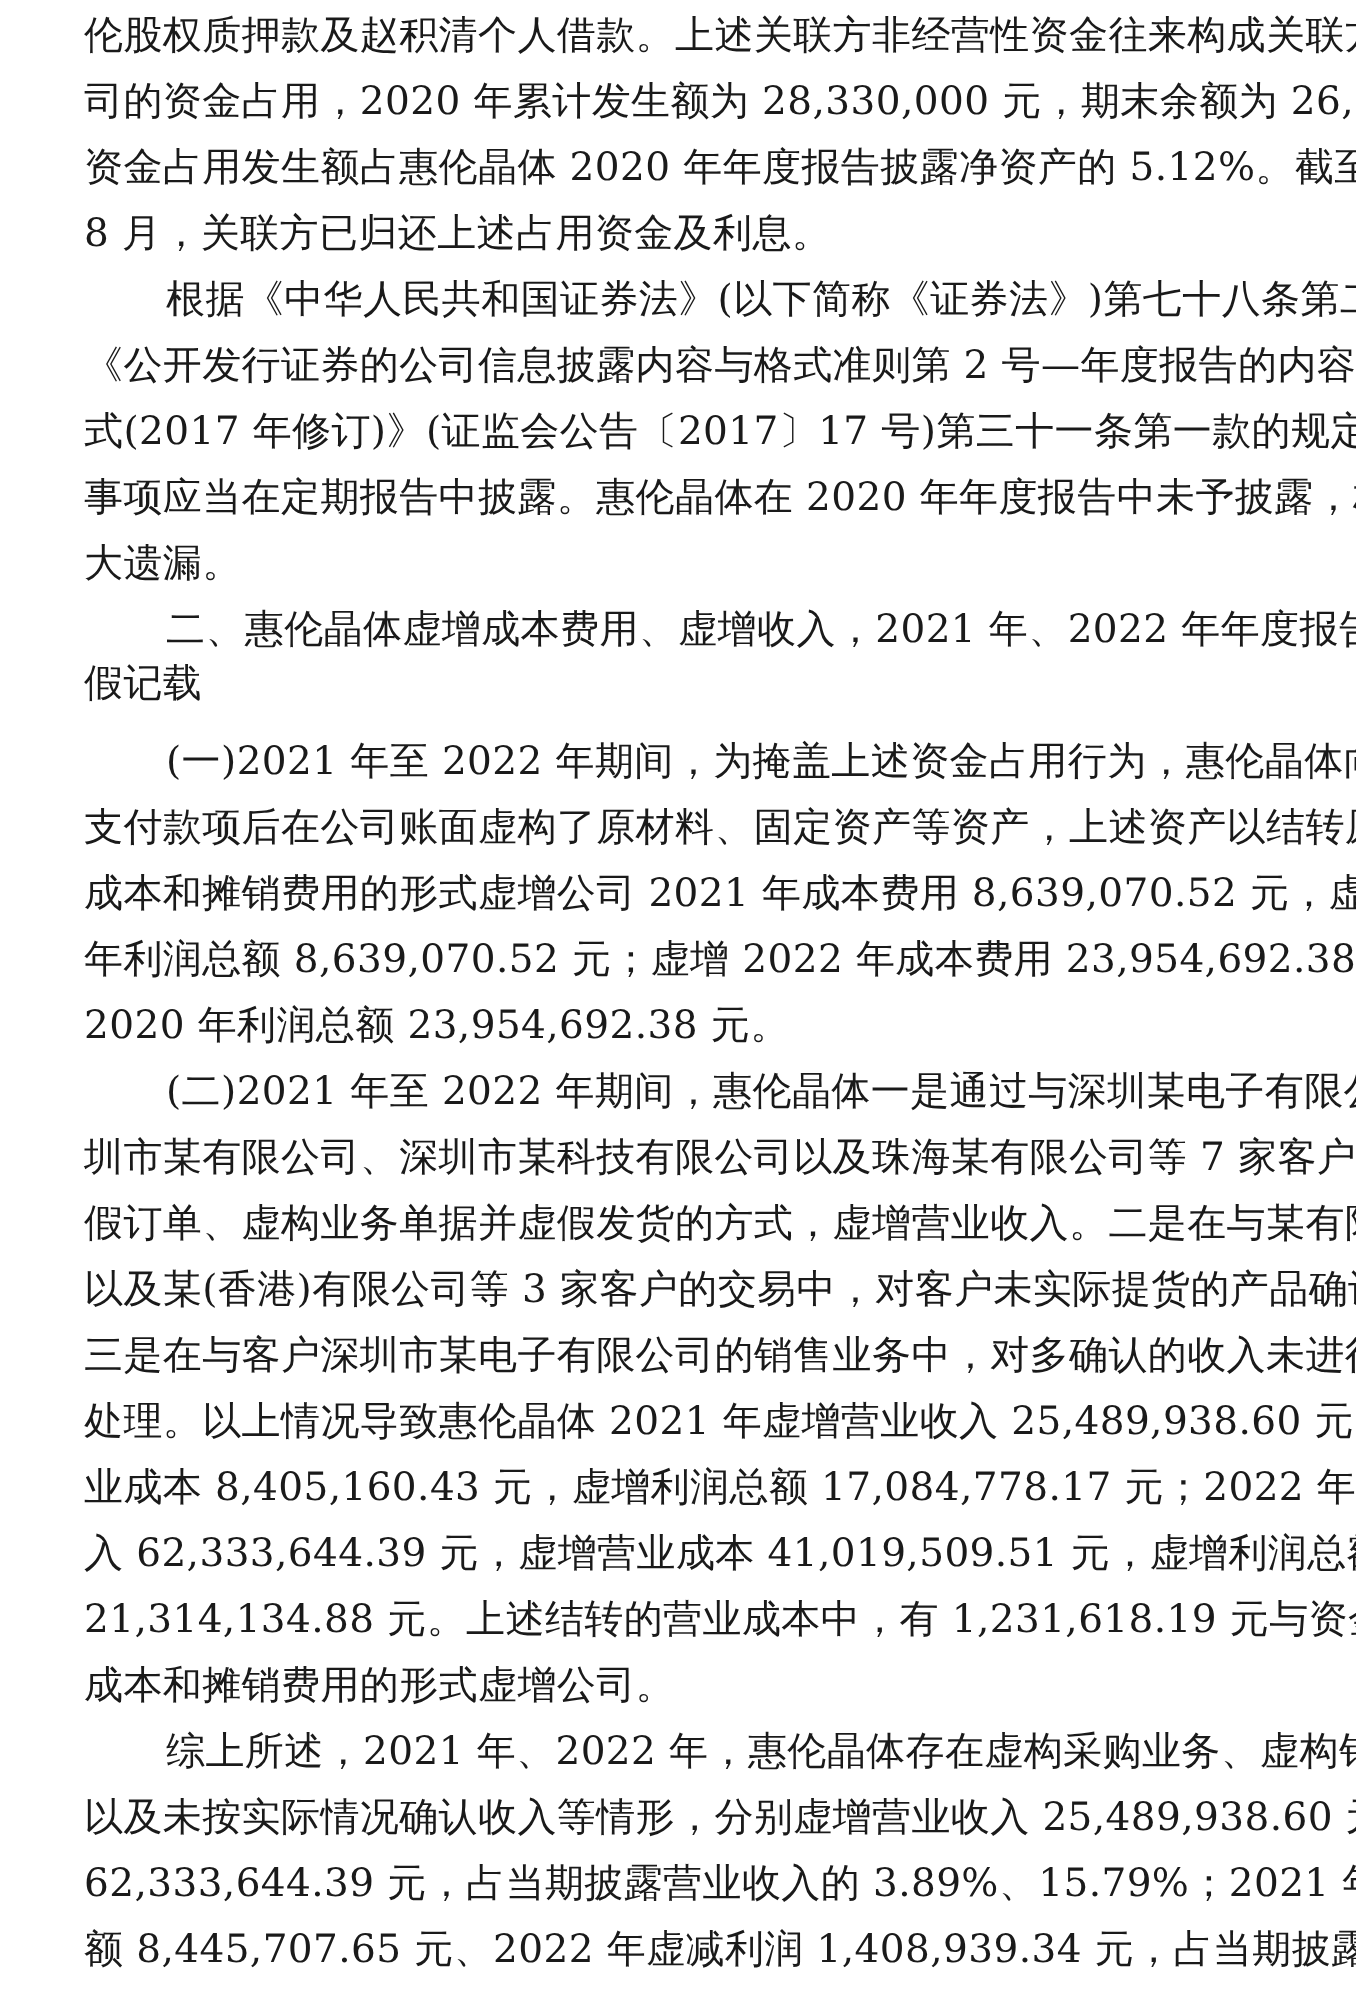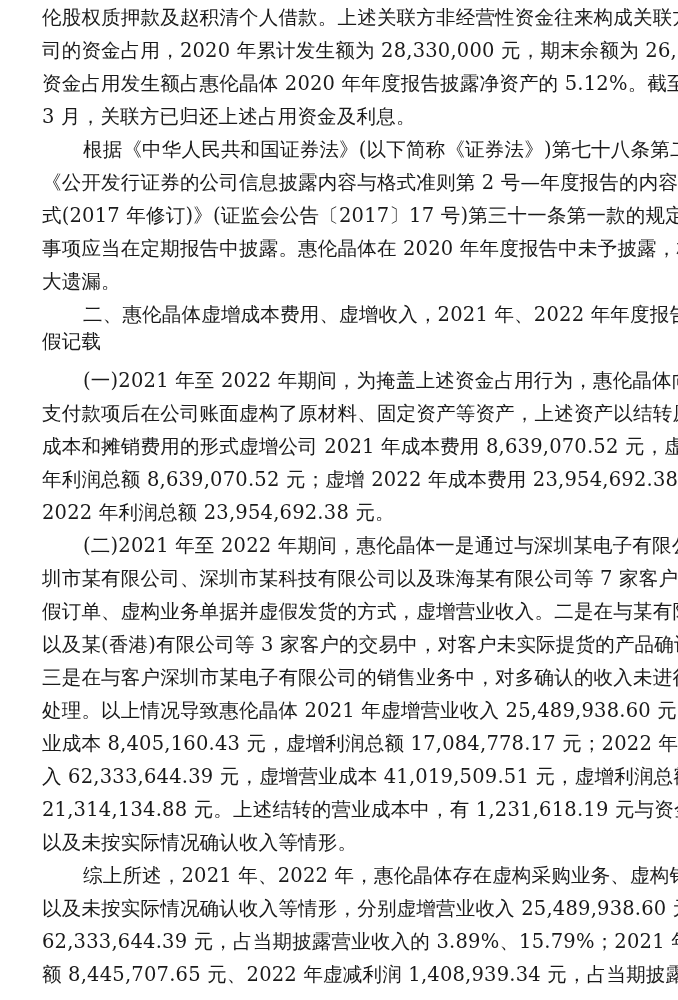--- a/index.html
+++ b/index.html
@@ -41,45 +41,45 @@
     }
   </style>
 </head>
 <body>
 
 <div class="page">
 
   <div class="line justify" style="top:1px">伦股权质押款及赵积清个人借款。上述关联方非经营性资金往来构成关联方对公</div>
   <div class="line justify" style="top:34px">司的资金占用，2020 年累计发生额为 28,330,000 元，期末余额为 26,630,000 元，</div>
   <div class="line justify" style="top:67px">资金占用发生额占惠伦晶体 2020 年年度报告披露净资产的 5.12%。截至 2025 年</div>
-  <div class="line" style="top:100px">3 月，关联方已归还上述占用资金及利息。</div>
+  <div class="line" style="top:100px">8 月，关联方已归还上述占用资金及利息。</div>
 
   <div class="line justify indent" style="top:133px">根据《中华人民共和国证券法》(以下简称《证券法》)第七十八条第二款，</div>
   <div class="line justify" style="top:166px">《公开发行证券的公司信息披露内容与格式准则第 2 号—年度报告的内容与格</div>
   <div class="line justify" style="top:199px">式(2017 年修订)》(证监会公告〔2017〕17 号)第三十一条第一款的规定，上述</div>
   <div class="line justify" style="top:232px">事项应当在定期报告中披露。惠伦晶体在 2020 年年度报告中未予披露，构成重</div>
   <div class="line" style="top:265px">大遗漏。</div>
 
   <div class="line justify indent" style="top:298px">二、惠伦晶体虚增成本费用、虚增收入，2021 年、2022 年年度报告存在虚</div>
   <div class="line" style="top:325px">假记载</div>
 
   <div class="line justify indent" style="top:364px">(一)2021 年至 2022 年期间，为掩盖上述资金占用行为，惠伦晶体向供应商</div>
   <div class="line justify" style="top:397px">支付款项后在公司账面虚构了原材料、固定资产等资产，上述资产以结转原材料</div>
   <div class="line justify" style="top:430px">成本和摊销费用的形式虚增公司 2021 年成本费用 8,639,070.52 元，虚减 2021</div>
   <div class="line justify" style="top:463px">年利润总额 8,639,070.52 元；虚增 2022 年成本费用 23,954,692.38 元，虚减</div>
-  <div class="line" style="top:496px">2022 年利润总额 23,954,692.38 元。</div>
+  <div class="line" style="top:496px">2020 年利润总额 23,954,692.38 元。</div>
 
   <div class="line justify indent" style="top:529px">(二)2021 年至 2022 年期间，惠伦晶体一是通过与深圳某电子有限公司、深</div>
   <div class="line justify" style="top:562px">圳市某有限公司、深圳市某科技有限公司以及珠海某有限公司等 7 家客户签订虚</div>
   <div class="line justify" style="top:595px">假订单、虚构业务单据并虚假发货的方式，虚增营业收入。二是在与某有限公司</div>
   <div class="line justify" style="top:628px">以及某(香港)有限公司等 3 家客户的交易中，对客户未实际提货的产品确认收入。</div>
   <div class="line justify" style="top:661px">三是在与客户深圳市某电子有限公司的销售业务中，对多确认的收入未进行冲减</div>
   <div class="line justify" style="top:694px">处理。以上情况导致惠伦晶体 2021 年虚增营业收入 25,489,938.60 元，虚增营</div>
   <div class="line justify" style="top:727px">业成本 8,405,160.43 元，虚增利润总额 17,084,778.17 元；2022 年虚增营业收</div>
   <div class="line justify" style="top:760px">入 62,333,644.39 元，虚增营业成本 41,019,509.51 元，虚增利润总额</div>
   <div class="line justify" style="top:793px">21,314,134.88 元。上述结转的营业成本中，有 1,231,618.19 元与资金占用形</div>
-  <div class="line" style="top:826px">以及未按实际情况确认收入等情形。</div>
+  <div class="line" style="top:826px">成本和摊销费用的形式虚增公司。</div>
 
   <div class="line justify indent" style="top:859px">综上所述，2021 年、2022 年，惠伦晶体存在虚构采购业务、虚构销售业务</div>
   <div class="line justify" style="top:892px">以及未按实际情况确认收入等情形，分别虚增营业收入 25,489,938.60 元、</div>
   <div class="line justify" style="top:925px">62,333,644.39 元，占当期披露营业收入的 3.89%、15.79%；2021 年虚增利润总</div>
   <div class="line justify" style="top:958px">额 8,445,707.65 元、2022 年虚减利润 1,408,939.34 元，占当期披露利润总额</div>
 </div>
 
 </body></html>

